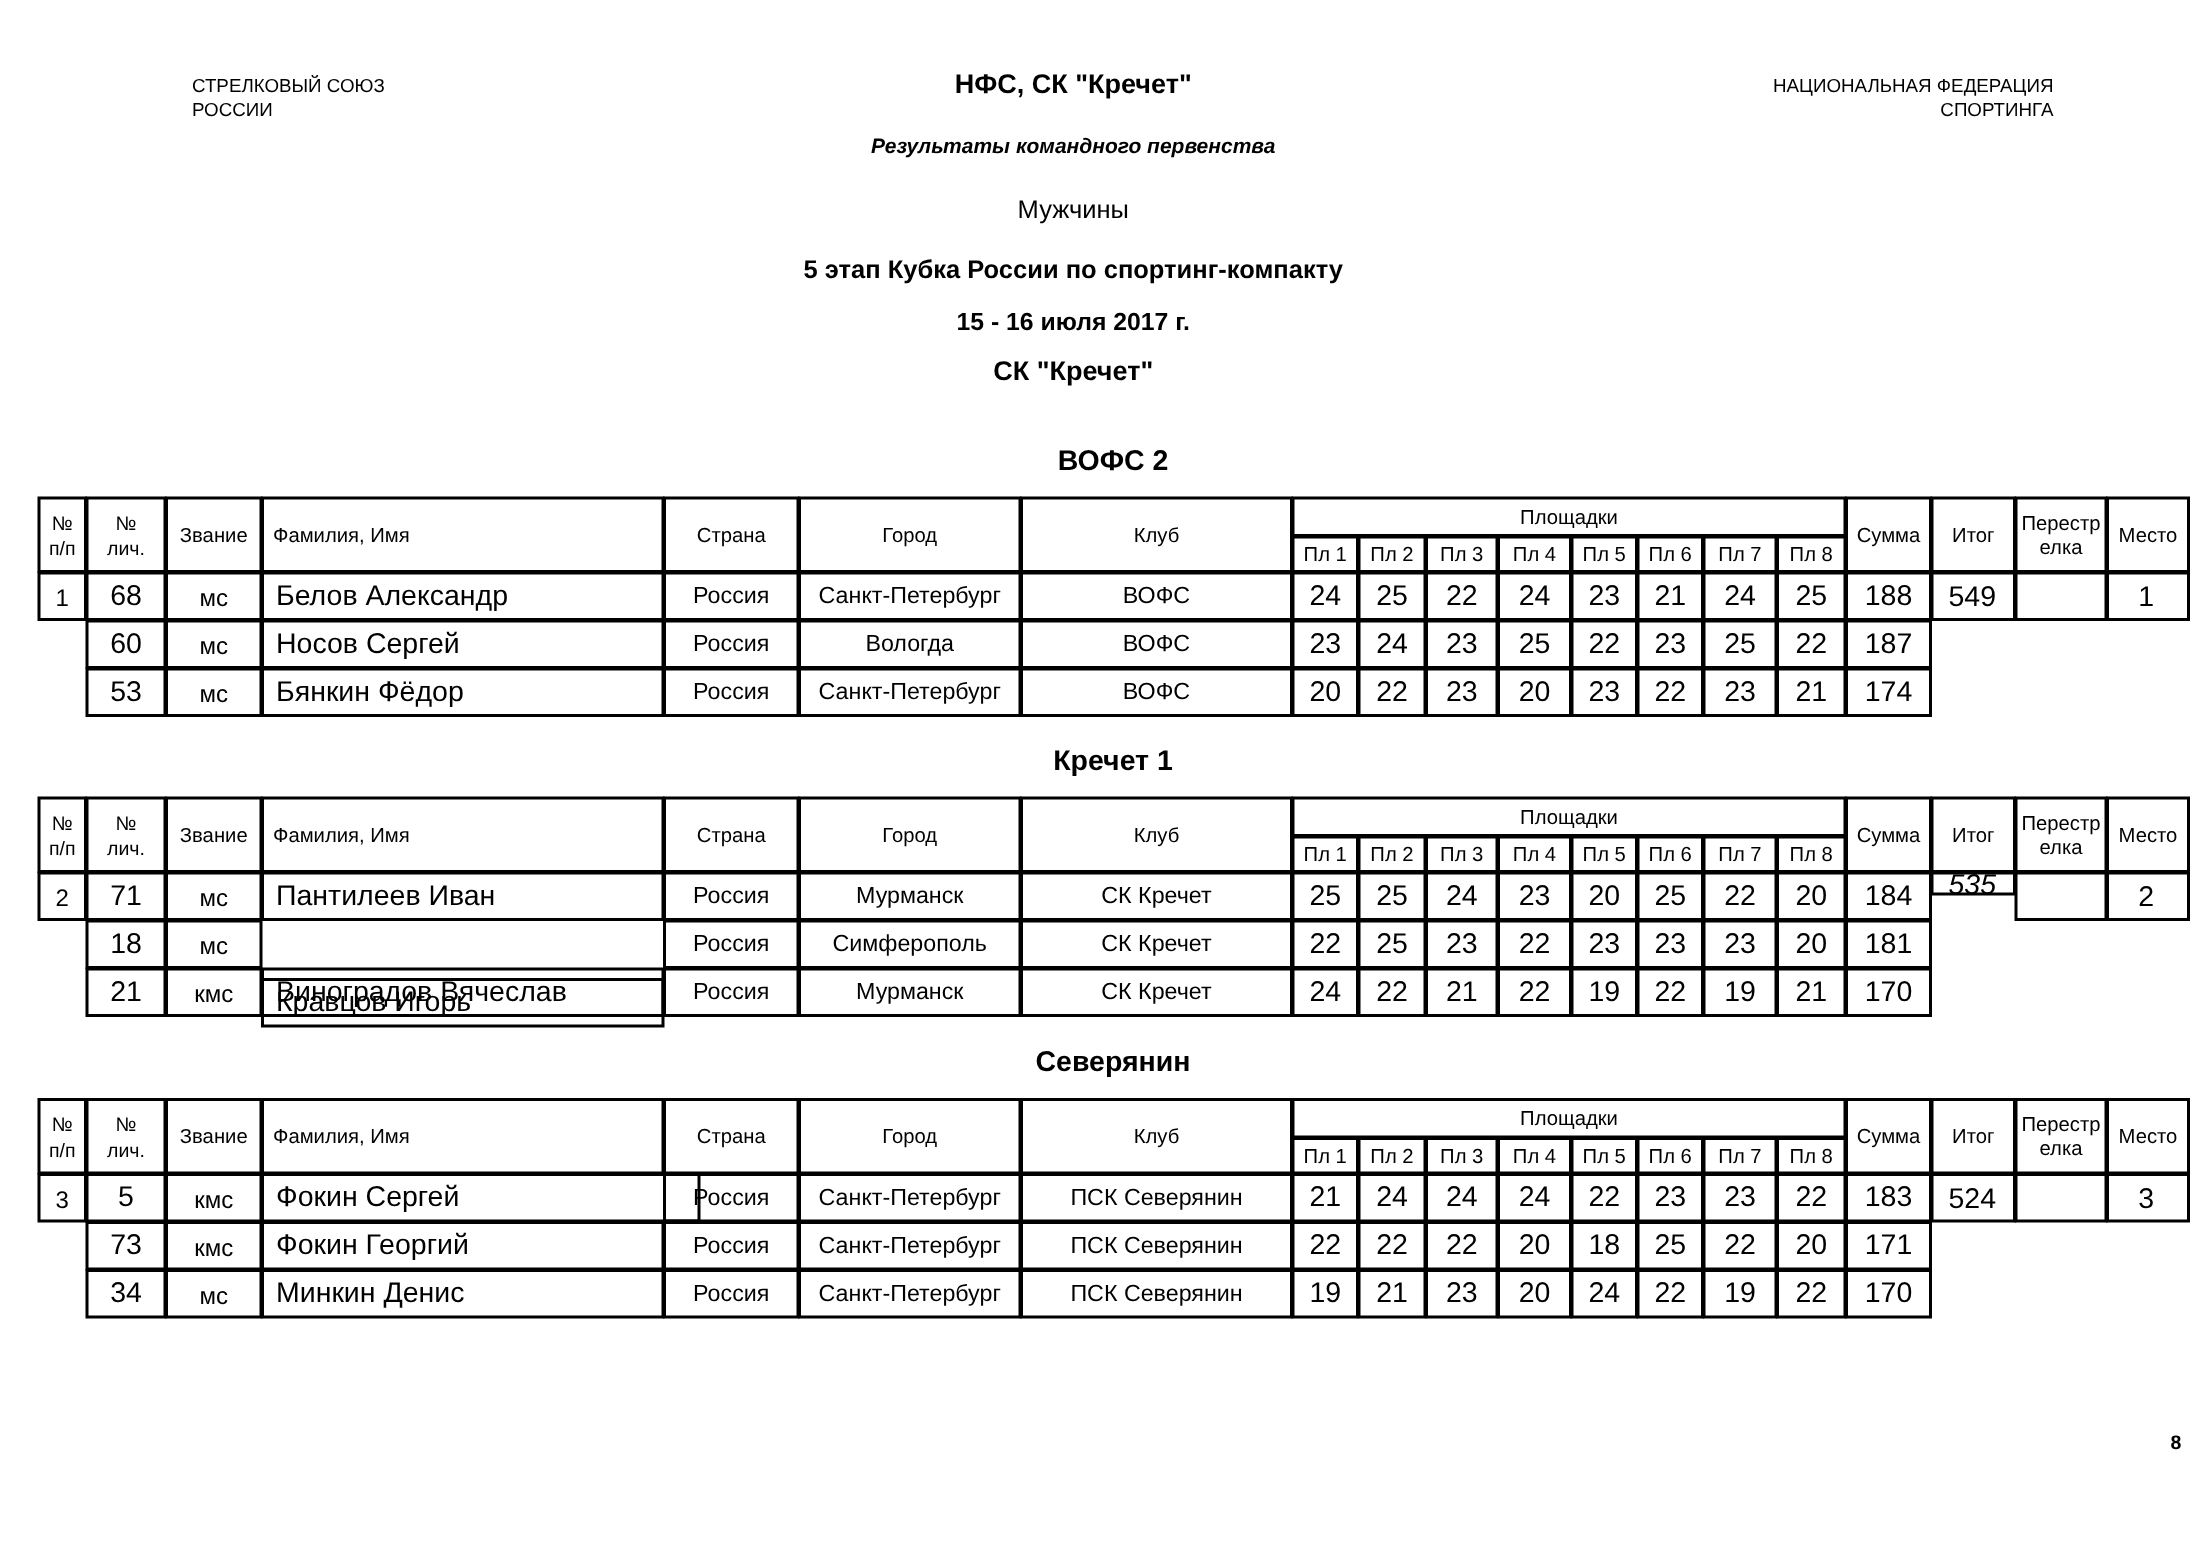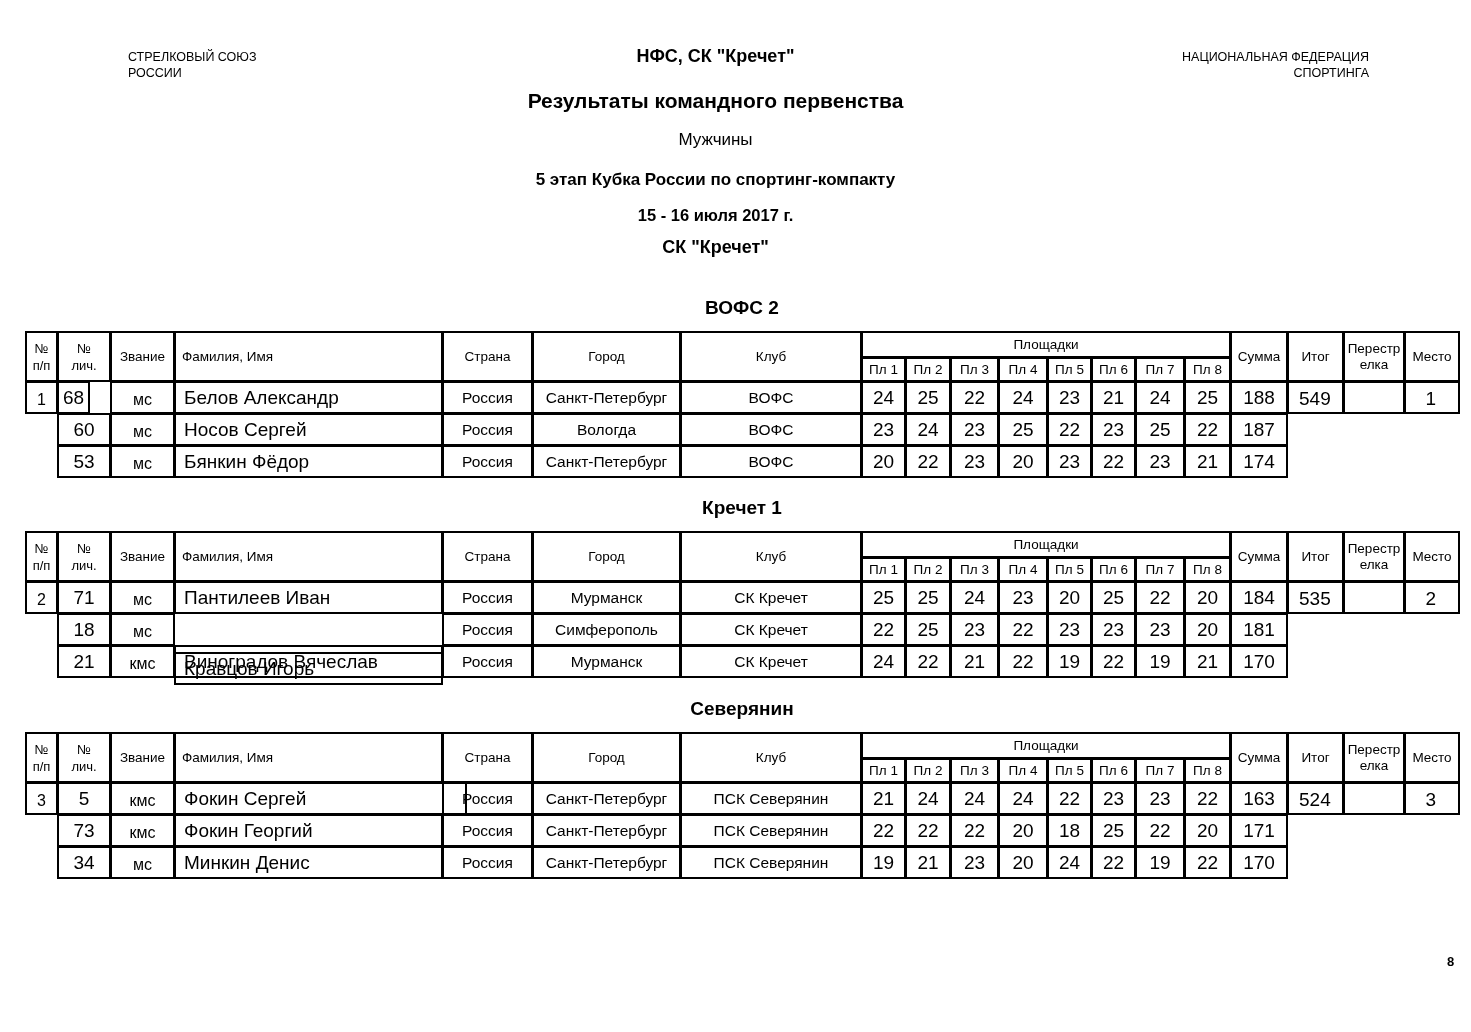--- a/index.html
+++ b/index.html
@@ -3,21 +3,21 @@
 <meta charset="utf-8">
 <style>
   html, body { margin: 0; padding: 0; background: #ffffff; }
   body { width: 1471px; height: 1032px; position: relative; overflow: hidden;
          font-family: "Liberation Sans", sans-serif; color: #000; }
   .abs { position: absolute; margin-left: 17px; }
   .hdr-left { left: 111px; top: 49px; font-size: 12.5px; line-height: 16px; }
   .hdr-right { right: 102px; top: 49px; font-size: 12.5px; line-height: 16px; text-align: right; }
   .center-line { position: absolute; left: 0; width: 1431px; text-align: center; }
   .org { top: 46px; font-size: 18px; font-weight: bold; }
-  .title { top: 89px; font-size: 21px; font-weight: bold; }
+  .title { top: 89px; font-size: 14px; font-weight: bold; font-style: italic; }
   .gender { top: 130px; font-size: 17px; }
   .event { top: 170px; font-size: 17px; font-weight: bold; }
   .dates { top: 206px; font-size: 16.5px; font-weight: bold; }
   .venue { top: 237px; font-size: 18px; font-weight: bold; }
   .team-name { position: absolute; left: 0; width: 1484px; text-align: center; font-size: 19px; font-weight: bold; }
   .page-num { position: absolute; left: 1447px; top: 954px; font-size: 13px; font-weight: bold; }
 
   .team { position: absolute; left: 0; width: 1471px; height: 150px; }
   .cell { position: absolute; box-sizing: border-box; border: 1px solid #000;
           display: flex; align-items: center; justify-content: center; text-align: center; }
@@ -118,21 +118,21 @@
           <div>Перестр</div>
           <div>елка</div>
         </div>
       </div>
       <div class="cell thick hd" style="left: 1404px; width: 56px; top: 0px; height: 51px;">
         <span>Место</span>
       </div>
       <div class="cell thick val rank" style="left: 25px; width: 33px; top: 50px; height: 33px;">
         <span>1</span>
       </div>
-      <div class="cell thick val" style="left: 57px; width: 33px; top: 50px; height: 33px;">
+      <div class="cell thick val" style="left: 57px; width: 54px; top: 50px; height: 33px;">
         <span>68</span>
       </div>
       <div class="cell thick val rank" style="left: 110px; width: 65px; top: 50px; height: 33px;">
         <span>мс</span>
       </div>
       <div class="cell thick val left" style="left: 174px; width: 269px; top: 50px; height: 33px;">
         <span>Белов Александр</span>
       </div>
       <div class="cell thick val sm" style="left: 442px; width: 91px; top: 50px; height: 33px;">
         <span>Россия</span>
@@ -382,21 +382,21 @@
       </div>
       <div class="cell thick val" style="left: 1135px; width: 50px; top: 50px; height: 33px;">
         <span>22</span>
       </div>
       <div class="cell thick val" style="left: 1184px; width: 47px; top: 50px; height: 33px;">
         <span>20</span>
       </div>
       <div class="cell thick val" style="left: 1230px; width: 58px; top: 50px; height: 33px;">
         <span>184</span>
       </div>
-      <div class="cell thick val itog" style="left: 1287px; width: 57px; top: 50px; height: 33px;">
+      <div class="cell thick val itog" style="left: 1287px; width: 57px; top: 50px; height: 16px; font-style: italic;">
         <span>535</span>
       </div>
       <div class="cell thick val" style="left: 1343px; width: 62px; top: 50px; height: 33px;">
         <span></span>
       </div>
       <div class="cell thick val place" style="left: 1404px; width: 56px; top: 50px; height: 33px;">
         <span>2</span>
       </div>
       <div class="cell thick val" style="left: 57px; width: 54px; top: 82px; height: 33px;">
         <span>18</span>
@@ -599,21 +599,21 @@
       <div class="cell thick val" style="left: 1091px; width: 45px; top: 50px; height: 33px;">
         <span>23</span>
       </div>
       <div class="cell thick val" style="left: 1135px; width: 50px; top: 50px; height: 33px;">
         <span>23</span>
       </div>
       <div class="cell thick val" style="left: 1184px; width: 47px; top: 50px; height: 33px;">
         <span>22</span>
       </div>
       <div class="cell thick val" style="left: 1230px; width: 58px; top: 50px; height: 33px;">
-        <span>163</span>
+        <span>183</span>
       </div>
       <div class="cell thick val itog" style="left: 1287px; width: 57px; top: 50px; height: 33px;">
         <span>524</span>
       </div>
       <div class="cell thick val" style="left: 1343px; width: 62px; top: 50px; height: 33px;">
         <span></span>
       </div>
       <div class="cell thick val place" style="left: 1404px; width: 56px; top: 50px; height: 33px;">
         <span>3</span>
       </div>

